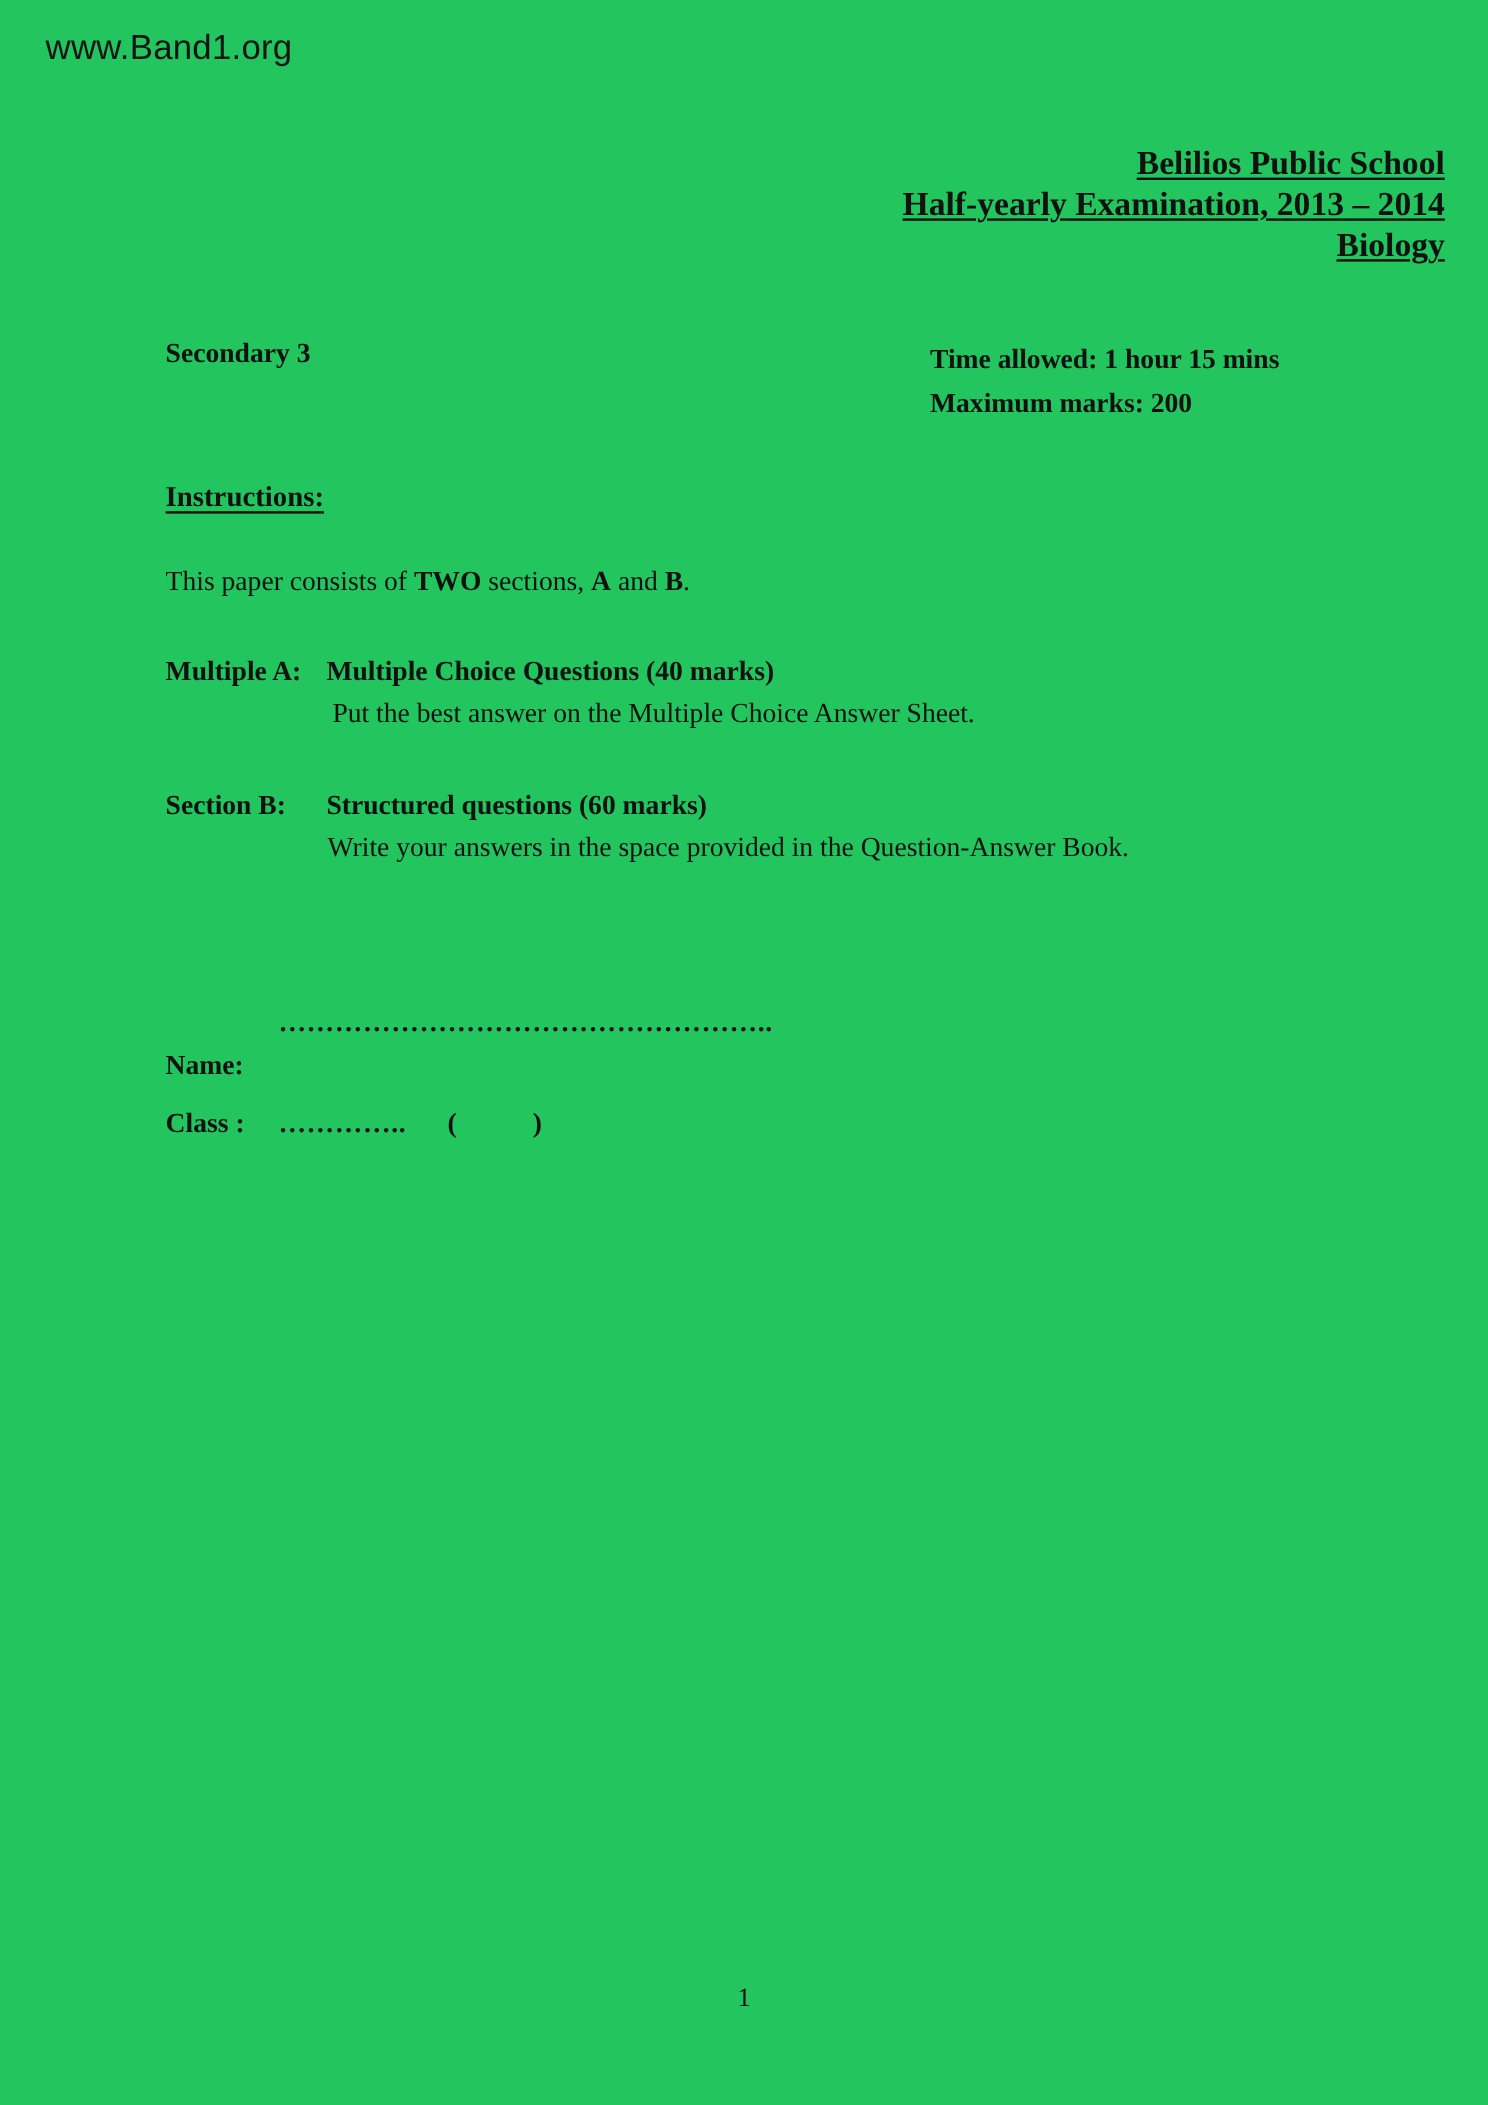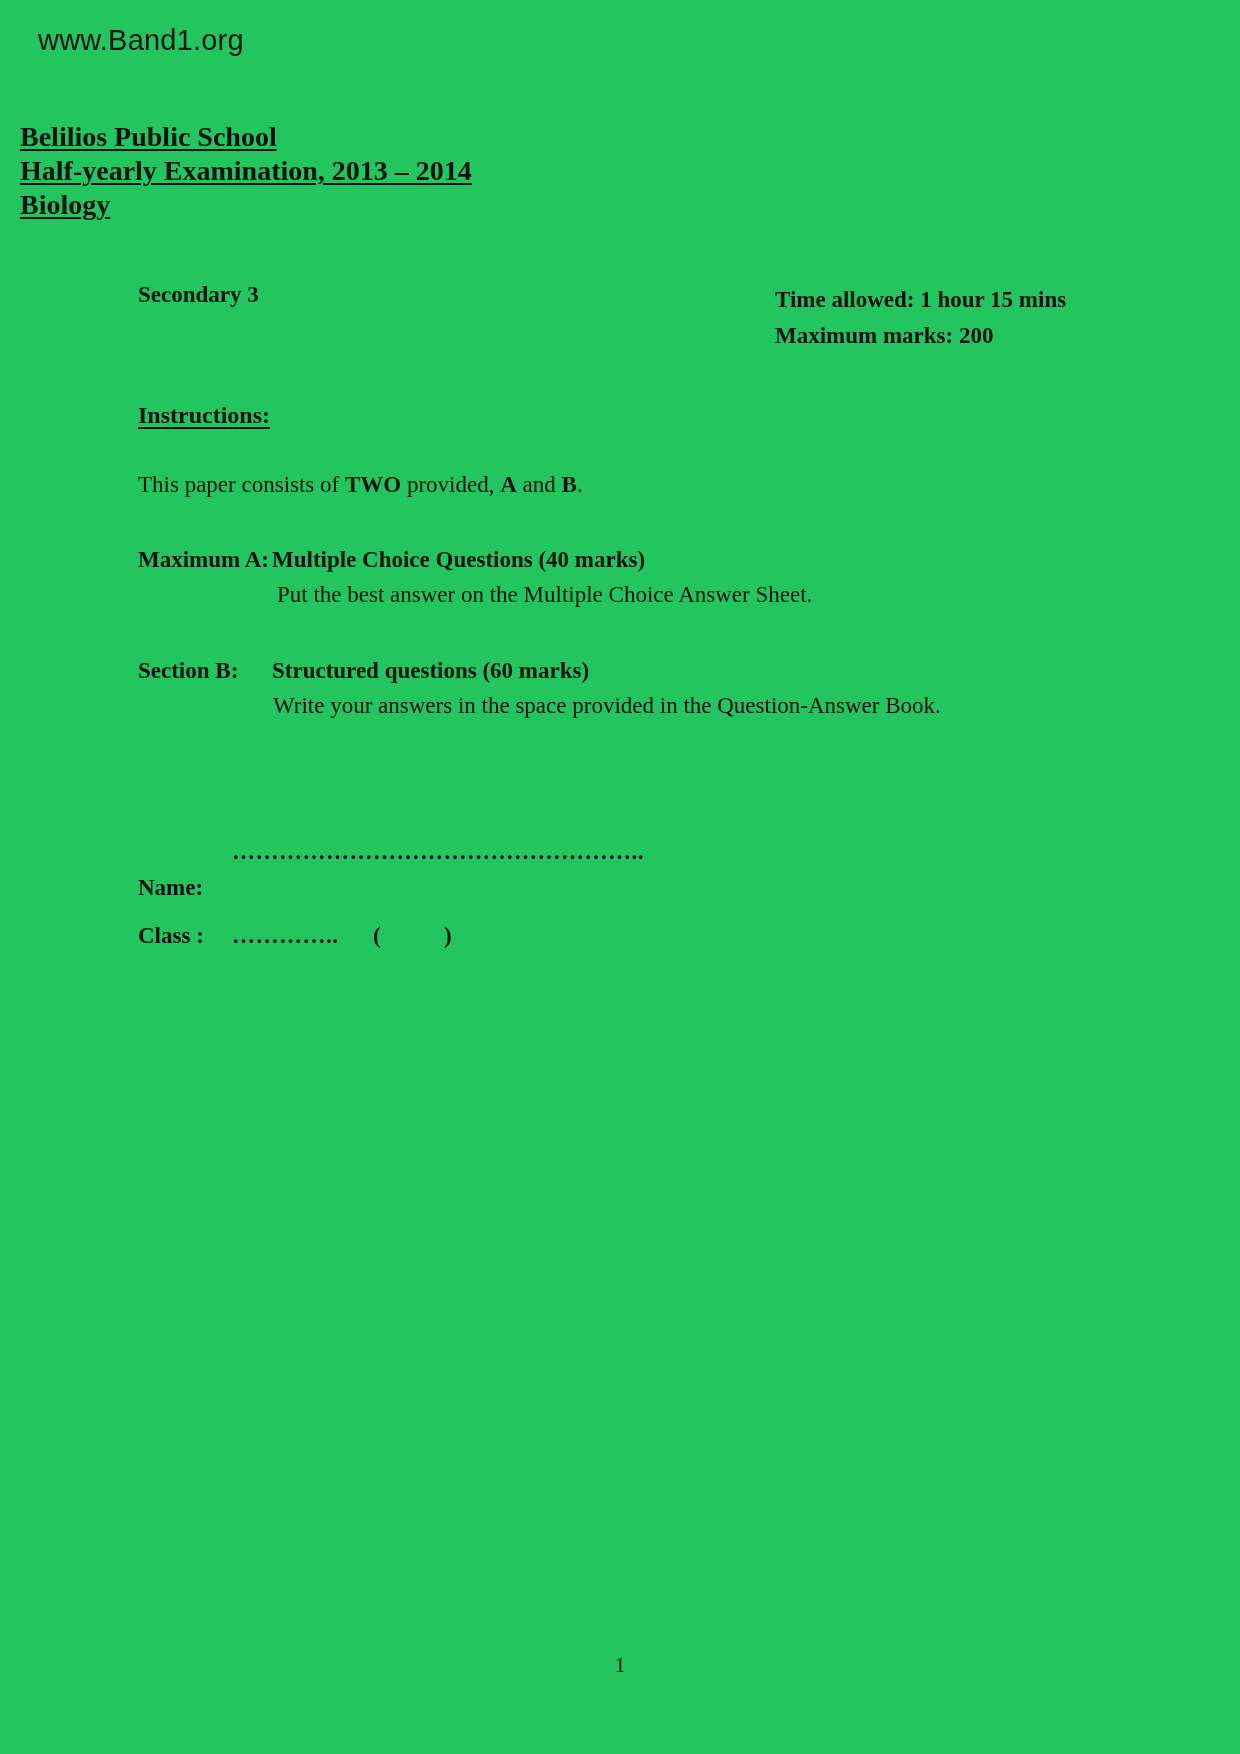--- a/index.html
+++ b/index.html
@@ -26,21 +26,21 @@
     letter-spacing: 0.2px;
     color: #151515;
   }
 
   .title-block {
     left: 0;
     top: 120px;
     width: 1204px;
     padding-left: 20px;
     box-sizing: border-box;
-    text-align: left;
+    text-align: right;
     font-weight: bold;
     font-size: 28px;
     line-height: 34px;
   }
   .title-block .u {
     text-decoration: underline;
     text-decoration-thickness: 2px;
     text-underline-offset: 3px;
   }
 
@@ -119,24 +119,24 @@
   <div class="abs meta-right">
     <div>Time allowed: 1 hour 15 mins</div>
     <div>Maximum marks: 200</div>
   </div>
 
   <div class="abs instructions-heading">
     <span class="u">Instructions:</span>
   </div>
 
   <div class="abs intro-line">
-    <span>This paper consists of </span><b>TWO</b><span> provided, </span><b>A</b><span> and </span><b>B</b><span>.</span>
+    <span>This paper consists of </span><b>TWO</b><span> sections, </span><b>A</b><span> and </span><b>B</b><span>.</span>
   </div>
 
-  <div class="abs section-label sa-row">Maximum A:</div>
+  <div class="abs section-label sa-row">Multiple A:</div>
   <div class="abs section-title sa-row">Multiple Choice Questions (40 marks)</div>
   <div class="abs section-desc sa-desc">Put the best answer on the Multiple Choice Answer Sheet.</div>
 
   <div class="abs section-label sb-row">Section B:</div>
   <div class="abs section-title sb-row">Structured questions (60 marks)</div>
   <div class="abs section-desc sb-desc">Write your answers in the space provided in the Question-Answer Book.</div>
 
   <div class="abs name-label">Name:</div>
   <div class="abs name-dots">……………………………………………..</div>
 

